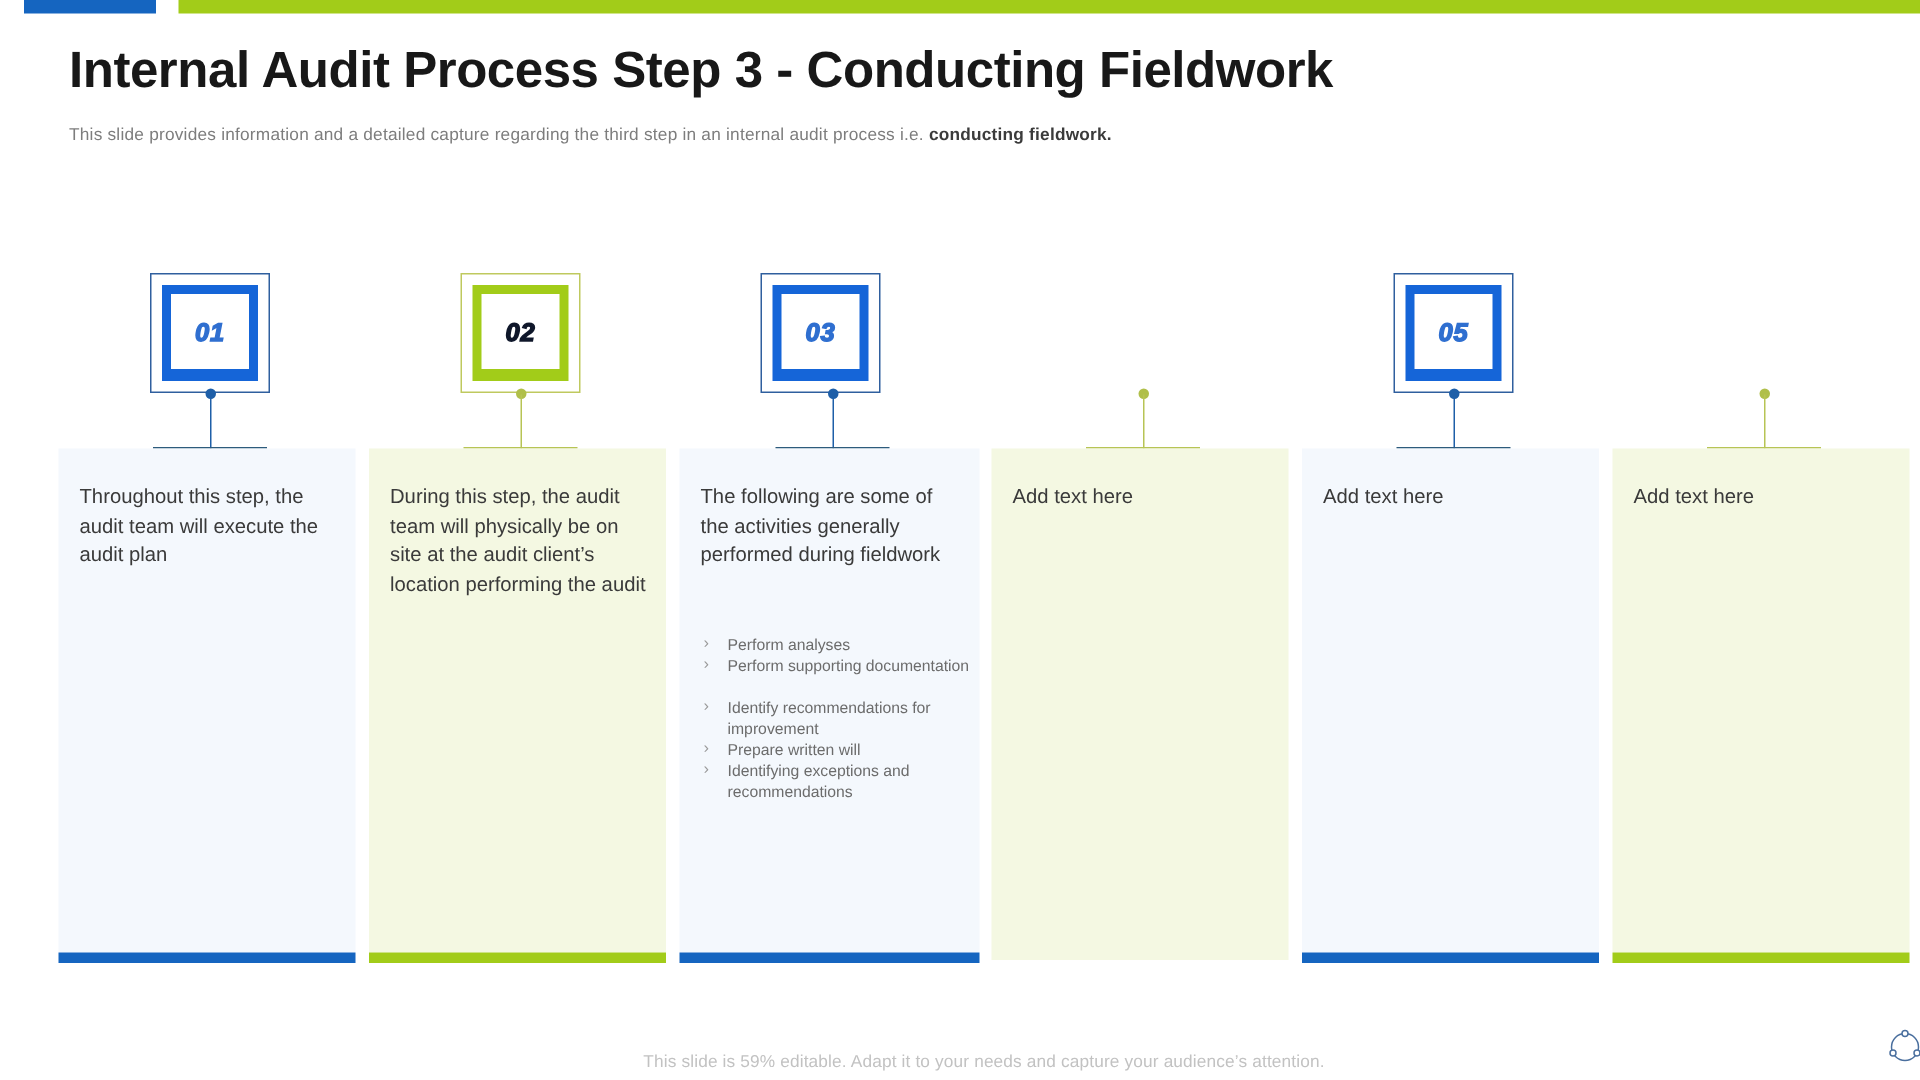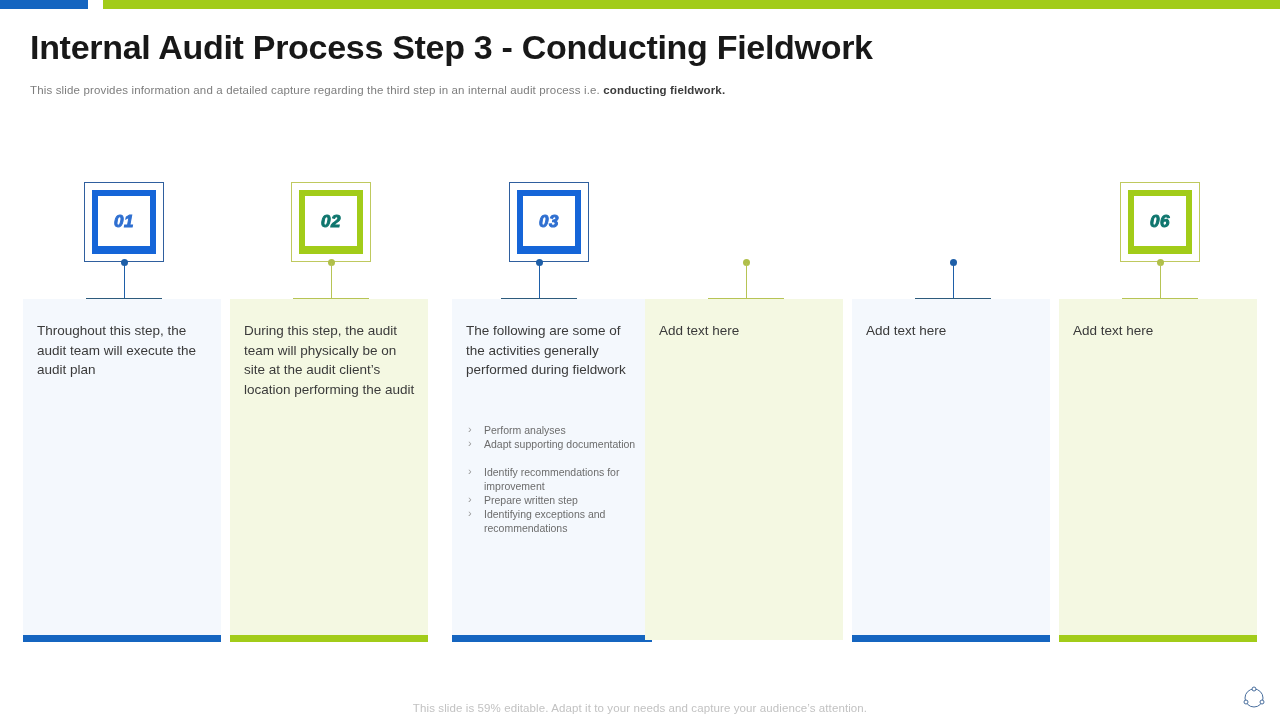--- a/index.html
+++ b/index.html
@@ -2,21 +2,21 @@
 <html><head>
 <meta charset="utf-8">
 <style>
   * { box-sizing: border-box; margin: 0; padding: 0; }
   html, body {
     width: 1280px; height: 720px;
     background: #ffffff;
     font-family: "Liberation Sans", sans-serif;
     overflow: hidden;
   }
-  .slide { position: relative; width: 1128px; height: 720px; background:#fff; }
+  .slide { position: relative; width: 1128px; height: 720px; background:#fff;margin-left:16px; }
 
   
   .topbar { position:absolute; top:0; left:0; width:1280px; height:9px; }
   .topbar .seg-blue  { position:absolute; top:0; left:0;    width:88px;  height:9px; background:#1565c0; }
   .topbar .seg-green { position:absolute; top:0; left:103px; width:1177px; height:9px; background:#a2cc19; }
 
   
   .page-title {
     position:absolute; left:30px; top:28px;
     font-size:34px; font-weight:700; letter-spacing:-0.3px;
@@ -38,21 +38,21 @@
     position:absolute; inset:0;
     display:flex; align-items:center; justify-content:center;
     font-size:17px; font-weight:700; letter-spacing:0.5px;
     -webkit-text-stroke:1px currentColor; color:transparent;
   }
   .badge.blue  .ring { border-color:#2f5f9e; }
   .badge.blue  .band { background:#1565d8; }
   .badge.blue  .num  { color:#2f6fd0; }
   .badge.green .ring { border-color:#bfc95e; }
   .badge.green .band { background:#a2cc19; }
-  .badge.green .num  { color:#0f766e; }
+  .badge.green .num  { color:#0f172a; }
 
   
   .conn { position:absolute; }
   .conn .dot {
     position:absolute; left:-3px; top:0; width:7px; height:7px; border-radius:50%;
   }
   .conn .vline { position:absolute; left:0; top:4px; width:1px; height:36px; }
   .conn .hline { position:absolute; top:39px; height:1px; }
   .conn.blue  .dot   { background:#1e5fa8; }
   .conn.blue  .vline { background:#1e5fa8; }
@@ -114,35 +114,35 @@
       <div class="num">01</div>
     </div>
 
     <div class="badge green" style="left:291px">
       <div class="ring"></div>
       <div class="band"></div>
       <div class="inner"></div>
       <div class="num">02</div>
     </div>
 
-    <div class="badge blue" style="left:509px">
+    <div class="badge blue" style="left:491px">
       <div class="ring"></div>
       <div class="band"></div>
       <div class="inner"></div>
       <div class="num">03</div>
     </div>
 
 
-
-    <div class="badge green" style="left:1120px">
-      <div class="ring"></div>
-      <div class="band"></div>
-      <div class="inner"></div>
-      <div class="num">06</div>
-    </div>
+    <div class="badge blue" style="left:913px">
+      <div class="ring"></div>
+      <div class="band"></div>
+      <div class="inner"></div>
+      <div class="num">05</div>
+    </div>
+
   </div>
 
   <div class="conn blue" style="left:124px;  top:259px">
     <div class="dot"></div>
     <div class="vline"></div>
     <div class="hline" style="left:-38px; width:76px"></div>
   </div>
   <div class="conn green" style="left:331px; top:259px">
     <div class="dot"></div>
     <div class="vline"></div>
@@ -174,28 +174,28 @@
     <div class="heading">Throughout  this step, the audit team will execute the audit plan</div>
     <div class="bottombar" style="top:336px"></div>
   </div>
 
   <div class="card c-green" style="left:230px; width:198px; height:343px">
     <div class="body" style="height:336px"></div>
     <div class="heading">During this step, the audit team will physically be on site at the audit client’s location performing the audit</div>
     <div class="bottombar" style="top:336px"></div>
   </div>
 
-  <div class="card c-blue" style="left:452px; width:200px; height:343px">
+  <div class="card c-blue" style="left:437px; width:200px; height:343px">
     <div class="body" style="height:336px"></div>
     <div class="heading">The following are some of the activities generally performed during fieldwork</div>
     <ul class="bullets">
       <li><span class="chev">›</span><span>Perform analyses</span></li>
-      <li><span class="chev">›</span><span>Adapt supporting documentation</span></li>
+      <li><span class="chev">›</span><span>Perform supporting documentation</span></li>
       <li class="gap"><span class="chev">›</span><span>Identify recommendations for improvement</span></li>
-      <li><span class="chev">›</span><span>Prepare written step</span></li>
+      <li><span class="chev">›</span><span>Prepare written will</span></li>
       <li><span class="chev">›</span><span>Identifying exceptions and recommendations</span></li>
     </ul>
     <div class="bottombar" style="top:336px"></div>
   </div>
 
   <div class="card c-green" style="left:645px; width:198px; height:341px">
     <div class="body" style="height:341px"></div>
     <div class="heading">Add text here</div>
   </div>
 

